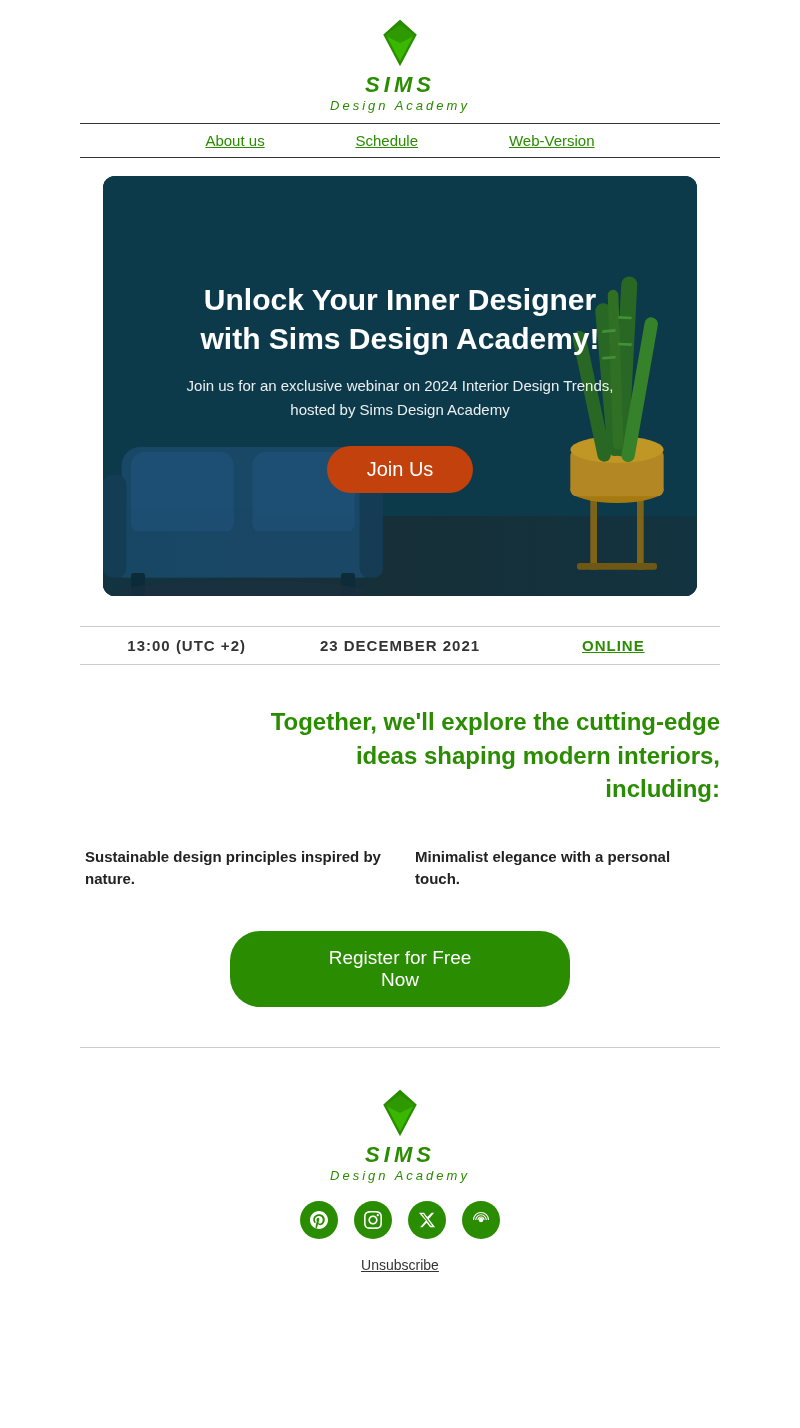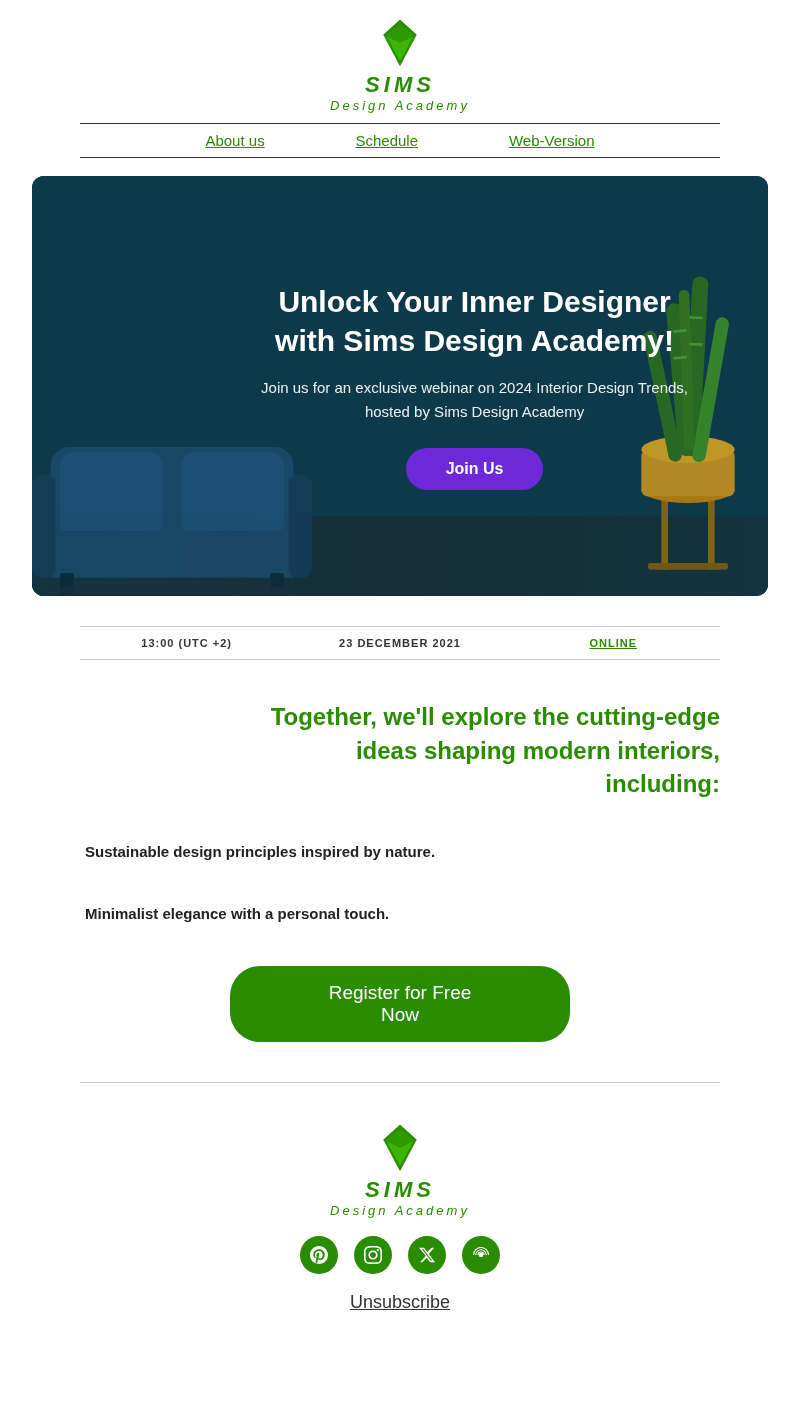--- a/index.html
+++ b/index.html
@@ -52,29 +52,29 @@
       margin: 0 80px;
     }
     .nav a {
       color: #2a8c00;
       text-decoration: underline;
       font-size: 15px;
     }
 
     
     .hero {
-      margin: 18px 32px 0;
+      margin: 18px 103px 0;
       border-radius: 12px;
       overflow: hidden;
       position: relative;
       background: #0d3a4a;
       min-height: 420px;
       display: flex;
       flex-direction: column;
-      align-items: flex-end;
+      align-items: center;
       justify-content: center;
     }
     .hero-bg {
       position: absolute;
       top: 0; left: 0; right: 0; bottom: 0;
       background: linear-gradient(to right, rgba(13,58,74,0.6) 0%, rgba(13,58,74,0.3) 50%, rgba(13,58,74,0.6) 100%);
       z-index: 1;
     }
     
     .hero-sofa {
@@ -107,40 +107,40 @@
       line-height: 1.3;
       margin-bottom: 16px;
     }
     .hero-subtitle {
       font-size: 15px;
       line-height: 1.6;
       margin-bottom: 24px;
       opacity: 0.92;
     }
     .hero-btn {
-      background: #6d28d9;
+      background: #c2410c;
       color: #fff;
       border: none;
       border-radius: 25px;
       padding: 12px 40px;
-      font-size: 16px;
+      font-size: 20px;
       cursor: pointer;
-      font-weight: 700;
+      font-weight: 400;
     }
 
     
     .event-info {
       margin: 30px 80px 0;
       display: flex;
       justify-content: space-around;
       align-items: center;
     }
     .event-info-item {
       text-align: center;
-      font-size: 11px;
+      font-size: 15px;
       font-weight: 700;
       letter-spacing: 1px;
       padding: 10px 0;
       flex: 1;
     }
     .event-info-item:first-child {
       border-top: 1.5px solid #ccc;
       border-bottom: 1.5px solid #ccc;
     }
     .event-info-item:nth-child(2) {
@@ -163,21 +163,20 @@
       font-weight: 700;
       line-height: 1.4;
     }
 
     
     .features {
       margin: 30px 80px;
       display: flex;
       justify-content: space-between;
       gap: 20px;
-      flex-direction: column;
     }
     .feature-item {
       flex: 1;
       font-size: 15px;
       font-weight: 700;
       line-height: 1.5;
       color: #222;
       padding: 10px 5px;
     }
 
@@ -246,21 +245,21 @@
       display: flex;
       align-items: center;
       justify-content: center;
       color: #fff;
       font-size: 16px;
       cursor: pointer;
     }
     .unsubscribe-link {
       color: #333;
       text-decoration: underline;
-      font-size: 18px;
+      font-size: 14px;
       cursor: pointer;
     }
 
     
     .hero-scene {
       position: absolute;
       top: 0; left: 0; right: 0; bottom: 0;
       background: #0d3a4a;
       z-index: 0;
     }

